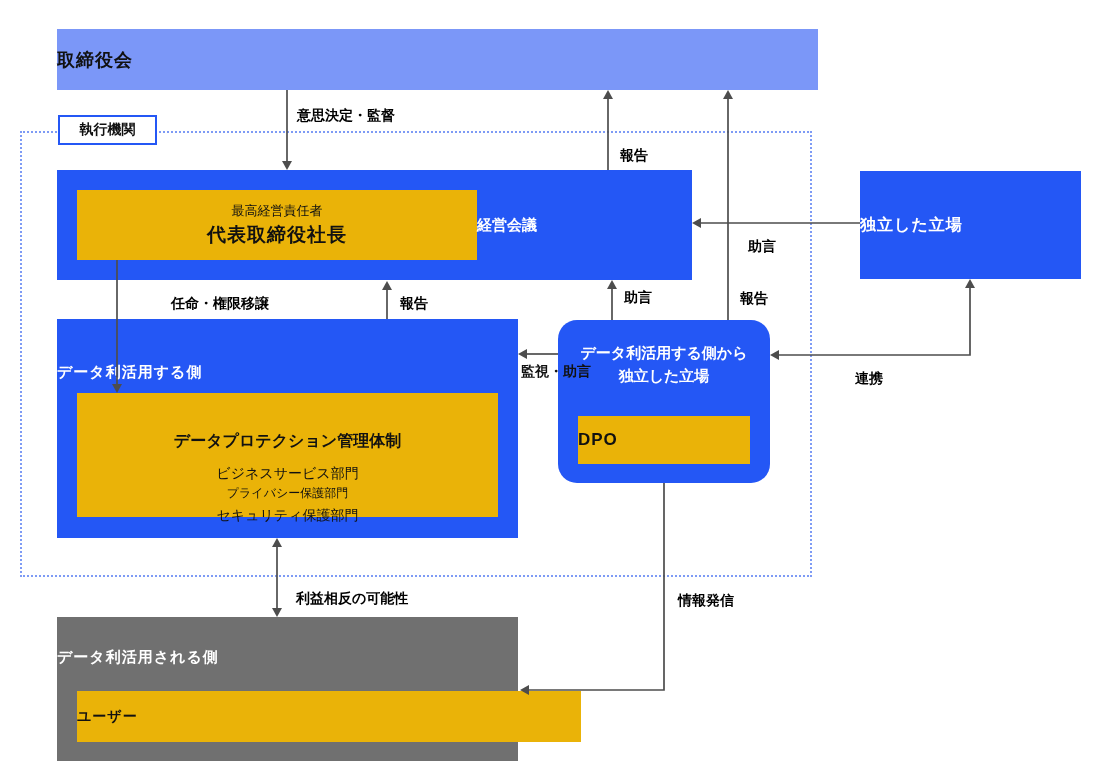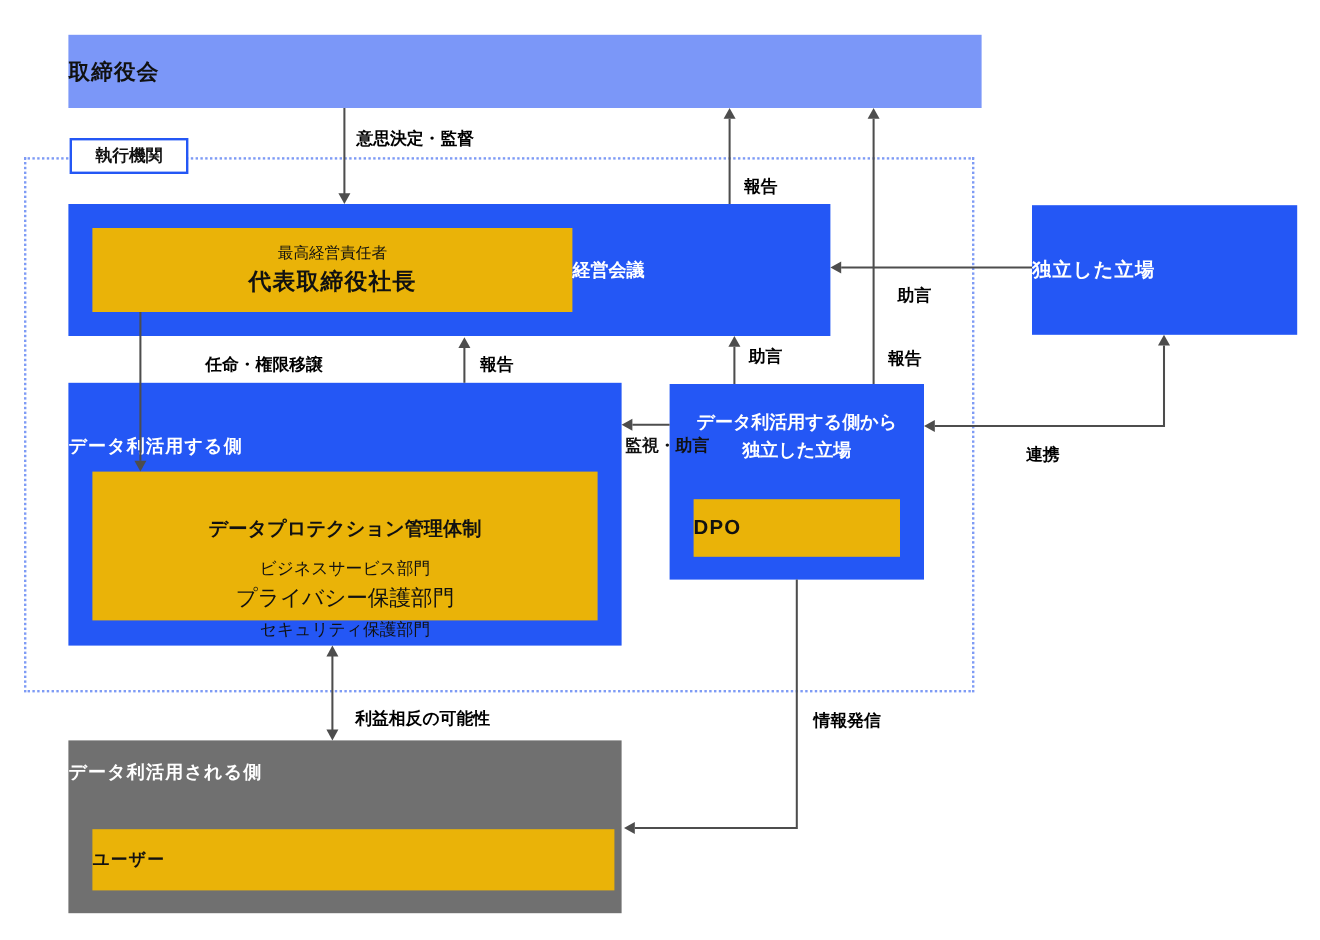--- a/index.html
+++ b/index.html
@@ -59,36 +59,36 @@
   <div class="box blue" style="left:860px;top:171px;width:221px;height:108px;">
     <span style="font-size:16px;font-weight:700;letter-spacing:1px;">独立した立場</span>
   </div>
 
   <div class="box blue" style="left:57px;top:319px;width:461px;height:219px;align-items:flex-start;">
     <span style="font-size:15px;font-weight:700;margin-top:44px;letter-spacing:1px;">データ利活用する側</span>
   </div>
   <div class="box whiteinner col-center" style="left:77px;top:393px;width:421px;height:124px;justify-content:flex-start;padding-top:18px;">
     <span style="font-size:16px;font-weight:700;margin-top:20px;">データプロテクション管理体制</span>
     <span style="font-size:14px;font-weight:500;margin-top:10px;line-height:1.6;">ビジネスサービス部門</span>
-    <span style="font-size:18px;font-weight:500;line-height:1.6;text-align:right;">プライバシー保護部門</span>
+    <span style="font-size:12px;font-weight:500;line-height:1.6;text-align:right;">プライバシー保護部門</span>
     <span style="font-size:14px;font-weight:500;line-height:1.6;">セキュリティ保護部門</span>
   </div>
 
-  <div class="box blue col-center" style="left:558px;top:320px;width:212px;height:163px;justify-content:flex-start;padding-top:22px;">
+  <div class="box blue col-center" style="left:558px;top:320px;width:212px;height:163px;justify-content:flex-start;padding-top:22px;border-radius:19px;">
     <span style="font-size:15px;font-weight:700;line-height:1.5;">データ利活用する側から</span>
     <span style="font-size:15px;font-weight:700;line-height:1.5;">独立した立場</span>
   </div>
   <div class="box whiteinner" style="left:578px;top:416px;width:172px;height:48px;">
     <span style="font-size:17px;font-weight:700;letter-spacing:1px;">DPO</span>
   </div>
 
   <div class="box grayfill" style="left:57px;top:617px;width:461px;height:144px;align-items:flex-start;">
-    <span style="font-size:15px;font-weight:700;margin-top:17px;letter-spacing:1px;">データ利活用される側</span>
+    <span style="font-size:15px;font-weight:700;margin-top:31px;letter-spacing:1px;">データ利活用される側</span>
   </div>
-  <div class="box whiteinner" style="left:77px;top:691px;width:435px;height:51px;">
+  <div class="box whiteinner" style="left:77px;top:691px;width:504px;height:51px;">
     <span style="font-size:14px;font-weight:700;letter-spacing:1px;">ユーザー</span>
   </div>
 
   <svg class="overlay" width="1100" height="783" viewBox="0 0 1100 783">
     <g stroke="#4d4d4d" stroke-width="1.7" fill="#4d4d4d">
 
       <g>
         <line x1="287" y1="90" x2="287" y2="162"></line>
         <polygon points="282,161 292,161 287,170" stroke="none"></polygon>
       </g>

